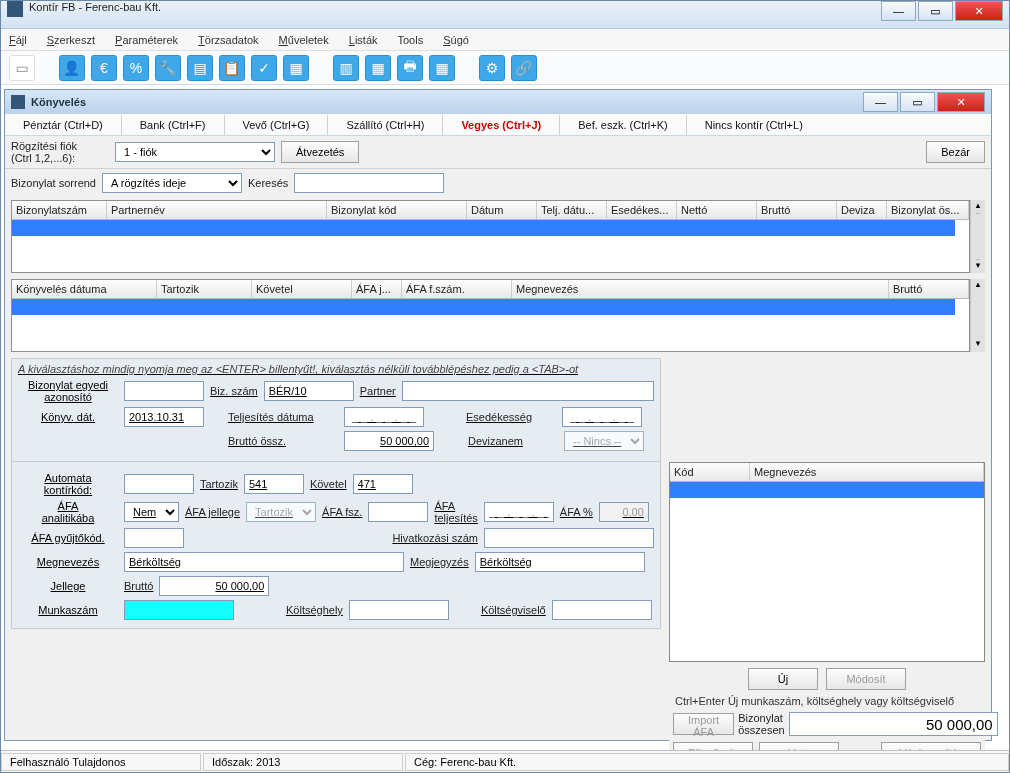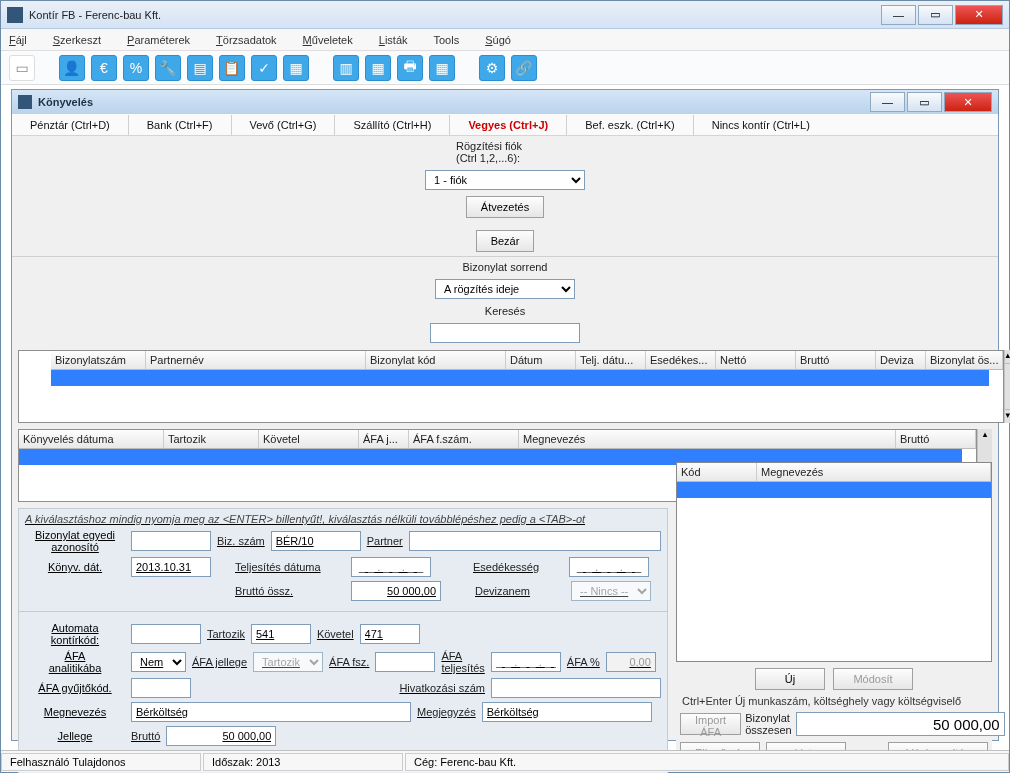--- a/index.html
+++ b/index.html
@@ -1,46 +1,46 @@
 <!DOCTYPE html>
 <html><head>
 <meta charset="utf-8">
 <style>
 * { box-sizing: border-box; margin:0; padding:0; font-family: Tahoma, Verdana, sans-serif; font-size:11px; }
 body { background:#f0f0f0; width:1010px; height:773px; position:relative; overflow:hidden; }
 
 
 .outer-win { width:1010px; height:773px; background:#fff; border:1px solid #6b8aa8; position:relative; }
-.titlebar { height:28px; background:linear-gradient(#eaf0f7,#d4e3f5); display:flex; align-items:center; padding:0 6px; border-bottom:1px solid #b5c9de; }
+.titlebar { height:28px; background:linear-gradient(#eaf0f7,#d4e3f5); display:flex; padding:0 6px; border-bottom:1px solid #b5c9de; }
 .titlebar .icon { width:16px;height:16px;background:#335577;margin-right:6px; }
 .titlebar .title { flex:1; color:#222; }
 .winbtns { display:flex; gap:2px; }
 .winbtn { width:35px;height:20px;border:1px solid #8ea9c0;background:linear-gradient(#fafafa,#d4e3f5); display:flex;align-items:center;justify-content:center; font-family:Arial;font-size:11px;}
 .winbtn.close { background:linear-gradient(#ee5555,#cc2211); color:#fff; width:48px;}
-.menubar { height:22px; background:#f7f7f7; border-bottom:1px solid #ddd; display:flex; align-items:center; padding:0 8px; gap:26px;}
+.menubar { height:22px; background:#f7f7f7; border-bottom:1px solid #ddd; display:flex; align-items:center; padding:0 8px; gap:20px;}
 .menubar span { color:#333; }
 .menubar span u { text-decoration:underline; }
 .toolbar { height:34px; background:#fafbfc; border-bottom:1px solid #ddd; display:flex; align-items:center; padding:0 8px; gap:6px;}
 .tbtn { width:26px;height:26px; background:#3fa8e8; border:1px solid #2a8fd0; border-radius:3px; display:flex;align-items:center;justify-content:center; color:#fff; font-size:14px;}
 .tbtn.plain { background:#fff; border:1px solid #ddd; color:#888;}
 
 
-.inner-win { position:absolute; left:10px; top:88px; width:988px; height:652px; border:1px solid #7b99b6; background:#f0f0f0; }
+.inner-win { position:absolute; left:3px; top:88px; width:988px; height:652px; border:1px solid #7b99b6; background:#f0f0f0; }
 .inner-title { height:24px; background:linear-gradient(#d6e6f7,#b9d2ec); display:flex; align-items:center; padding:0 6px; }
 .inner-title .icon { width:14px;height:14px;background:#335577; margin-right:6px;}
 .inner-title .t { flex:1; font-weight:bold; color:#234; }
 
 
 .tabs { height:22px; background:#fafafa; border-bottom:1px solid #c9d6e4; display:flex; align-items:center; padding:0 18px; gap:0; }
 .tabs .sep { width:1px;height:20px;background:#d0d0d0; margin:0 18px;}
 .tabs span { color:#111; white-space:nowrap; cursor:pointer;}
 .tabs span.active { color:#cc0000; font-weight:bold; }
 
 
-.row { display:flex; align-items:center; padding:4px 6px; gap:6px;flex-direction:column; }
+.row { display:flex; align-items:center; padding:4px 6px; gap:6px; }
 .lbl { color:#222; }
 select, input[type=text] { border:1px solid #7f9db9; background:#fff; height:20px; padding:0 4px; font-size:11px; }
 button.btn { height:22px; background:linear-gradient(#fdfdfd,#e6e6e6); border:1px solid #9f9f9f; padding:0 14px; cursor:pointer;}
 button.btn:disabled, button.btn.disabled { color:#9a9a9a; }
 
 
 .grid { border:1px solid #8f8f8f; background:#fff; margin:3px 6px; }
 .grid-head { display:flex; background:linear-gradient(#fdfdfd,#e8e8e8); border-bottom:1px solid #bbb; }
 .grid-head > div { border-right:1px solid #ccc; padding:3px 4px; color:#222; overflow:hidden; white-space:nowrap; }
 .grid-body { height:52px; position:relative; overflow:hidden;}
@@ -152,21 +152,21 @@
 
     <div class="row" style="background:#f0f0f0; justify-content:flex-start; border-top:1px solid #d0d0d0;">
       <div class="lbl">Bizonylat sorrend</div>
       <select style="width:140px"><option>A rögzítés ideje</option></select>
       <div class="lbl">Keresés</div>
       <input type="text" style="width: 150px;">
     </div>
 
     <div class="grid-wrap" style="margin:0 6px;">
       <div class="gmain">
-        <div class="grid" style="margin:3px 0;padding-left:32px;">
+        <div class="grid" style="margin:3px 0;">
           <div class="grid-head">
             <div style="width:95px">Bizonylatszám</div>
             <div style="width:220px">Partnernév</div>
             <div style="width:140px">Bizonylat kód</div>
             <div style="width:70px">Dátum</div>
             <div style="width:70px">Telj. dátu...</div>
             <div style="width:70px">Esedékes...</div>
             <div style="width:80px">Nettó</div>
             <div style="width:80px">Bruttó</div>
             <div style="width:50px">Deviza</div>

